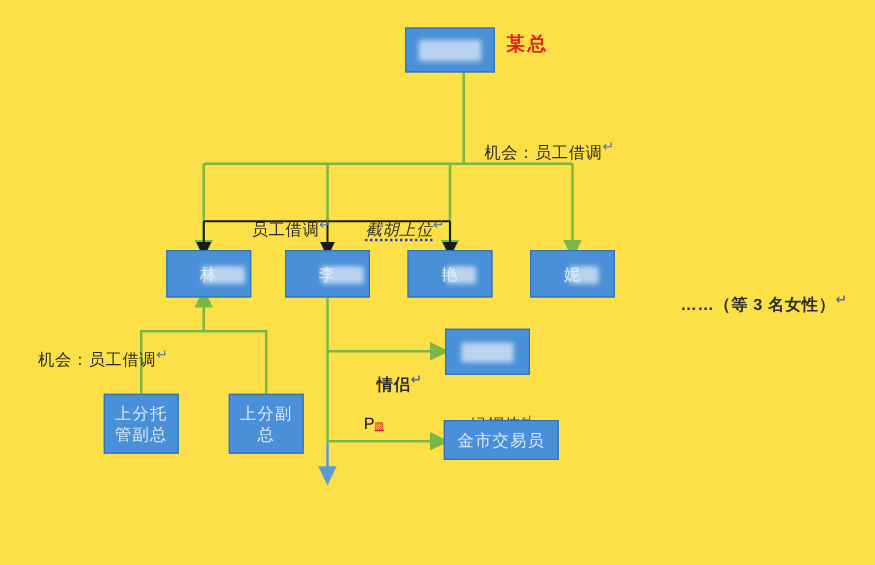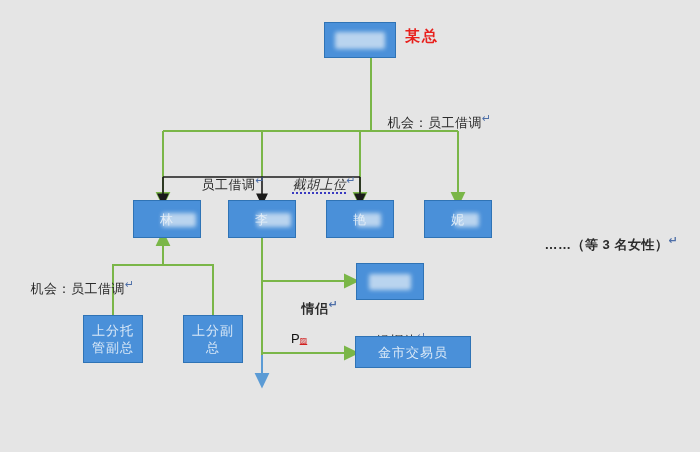--- a/index.html
+++ b/index.html
@@ -10,21 +10,21 @@
   body {
     font-family: "Liberation Sans", "DejaVu Sans", sans-serif;
     width: 700px;
     height: 452px;
     overflow: hidden;
   }
   #canvas {
     position: relative;
     width: 700px;
     height: 452px;
-    background: #e5e5e5;
+    background: #fde047;
   }
   svg#wires {
     position: absolute;
     left: 0;
     top: 0;
     width: 700px;
     height: 452px;
     pointer-events: none;
   }
   .node {
@@ -196,21 +196,21 @@
     <span class="blur" style="left:12px; top:10px; width:42px; height:16px;"></span>
   </div>
   <div class="lbl" style="left:360px; top:308px;">
     <span>绿帽侠</span><span class="pilcrow">↵</span>
   </div>
 
   <div class="tiny-red" style="left:291px; top:331px;">
     <span style="font-size:13px;">P</span><span class="mark">▨</span>
   </div>
 
-  <div class="node" style="left:355px; top:336px; width:116px; height:32px;">
+  <div class="node" style="left:355px; top:336px; width:92px; height:32px;">
     <span>金市交易员</span>
   </div>
 
   <div class="lbl center" style="left:120px; top:400px; width:290px;">
     <div>
       
     </div>
     
   </div>
 

